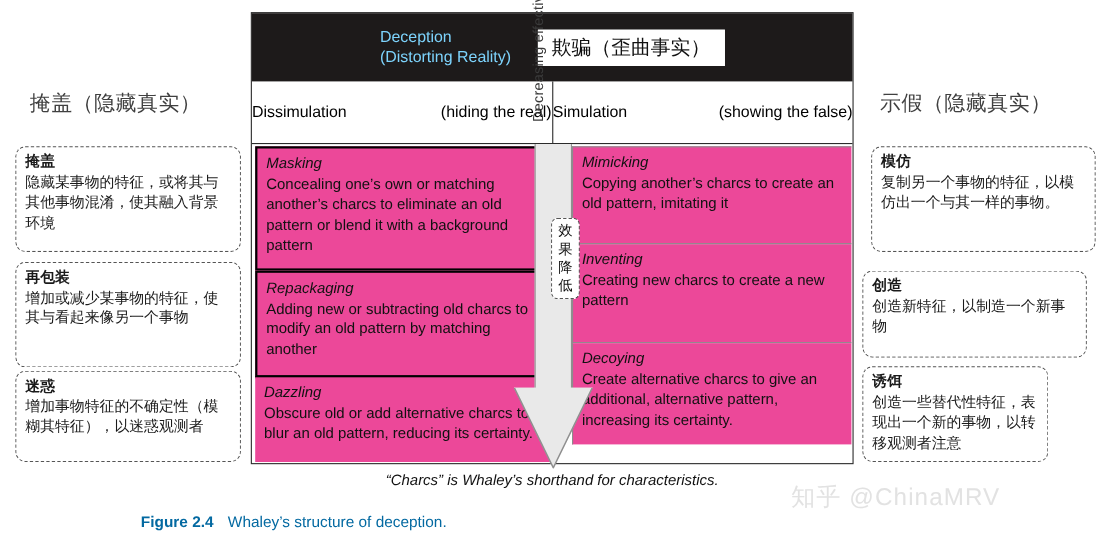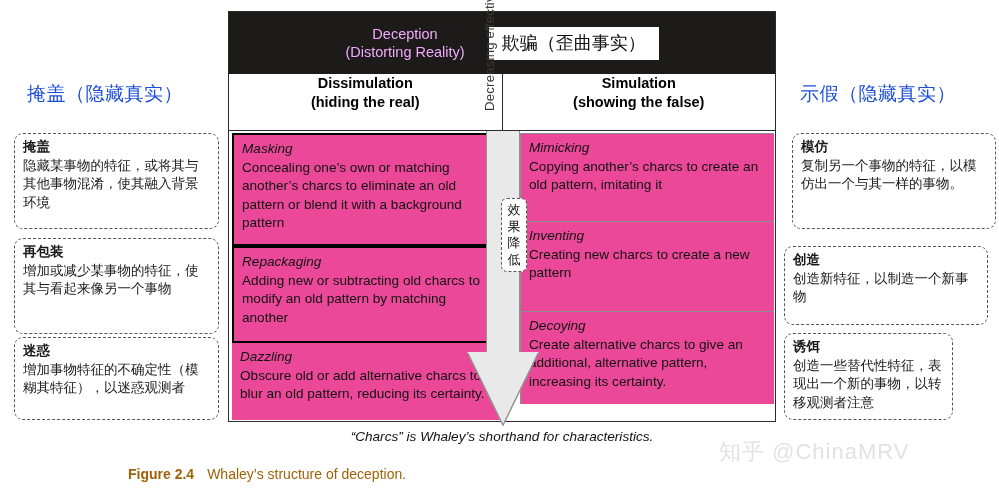--- a/index.html
+++ b/index.html
@@ -5,21 +5,21 @@
   html,body{margin:0;padding:0;}
   body{
     width:999px;height:489px;background:#ffffff;
     font-family:"Liberation Sans","DejaVu Sans",sans-serif;
     color:#000;overflow:hidden;position:relative;
   }
   #root{position:relative;width:999px;height:489px;}
 
   
   .side-heading{
-    position:absolute;font-size:19px;color:#1d4ed8;
+    position:absolute;font-size:19px;color:#404040;
     letter-spacing:.5px;white-space:nowrap;
   }
   #side-heading-left{left:27px;top:81px;}
   #side-heading-right{left:800px;top:81px;}
 
   
   .cn-box{
     position:absolute;border:1px dashed #555;border-radius:9px;
     background:#fff;box-sizing:border-box;padding:4px 7px 23px 8px;
     font-size:13.5px;line-height:18.5px;color:#1a1a1a;
@@ -38,37 +38,36 @@
   #table{
     position:absolute;left:228px;top:11px;width:548px;height:411px;
     border:1px solid #2b2b2b;box-sizing:border-box;background:#fff;
   }
   #title-bar{
     position:absolute;left:0;top:0;width:100%;height:62px;
     background:#1d1a1a;box-sizing:border-box;
     display:flex;align-items:center;justify-content:center;
   }
   #title-en{
-    color:#f0abfc;font-size:14.5px;line-height:18px;text-align:center;
+    color:#7dd3fc;font-size:14.5px;line-height:18px;text-align:left;
     margin-right:24px;white-space:pre-line;
   }
   #title-cn-box{
     background:#fff;color:#111;border:1px solid #fff;
     padding:4px 12px 5px 12px;font-size:18px;line-height:22px;white-space:nowrap;
   }
 
   #col-head{
     position:absolute;left:0;top:62px;width:100%;height:57px;
     box-sizing:border-box;border-bottom:1px solid #2b2b2b;display:flex;
   }
   .col-head-cell{
-    flex:1;display:flex;flex-direction:column;align-items:center;
-    justify-content:flex-start;font-size:14.5px;line-height:19px;text-align:center;
+    flex:1;display:flex;flex-direction:row;align-items:center;
+    justify-content:space-between;font-size:14.5px;line-height:19px;text-align:center;
     box-sizing:border-box;
-    font-weight:bold;
   }
   #col-head-left{border-right:1px solid #2b2b2b;}
 
   
   .grid-cell{
     position:absolute;box-sizing:border-box;background:#ec4899;
     font-size:13.6px;line-height:18.6px;color:#111;
     padding:5px 5px 4px 8px;
   }
   .grid-cell .cell-term{font-style:italic;display:block;}
@@ -115,21 +114,21 @@
     padding:3px 1px 3px 1px;color:#111;
   }
   #arrow-cn span{display:block;}
 
   
   #charcs-note{
     position:absolute;left:228px;top:429px;width:548px;
     text-align:center;font-size:13.6px;color:#111;font-style:italic;
   }
   #figure-caption{
-    position:absolute;left:128px;top:466px;font-size:14px;color:#a16207;
+    position:absolute;left:128px;top:466px;font-size:14px;color:#0369a1;
   }
   #figure-caption b{font-weight:bold;}
   #figure-caption .cap-text{margin-left:13px;}
 
   #watermark{
     position:absolute;left:719px;top:437px;font-size:22px;
     color:#e2e2e2;white-space:nowrap;letter-spacing:1px;
   }
 </style>
 </head>

